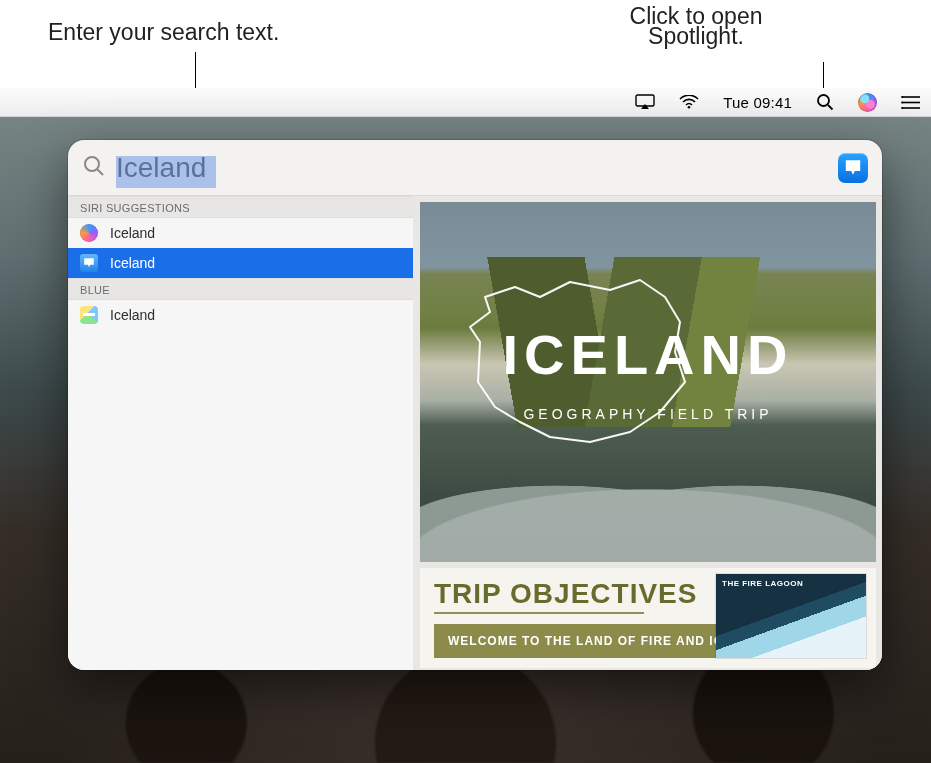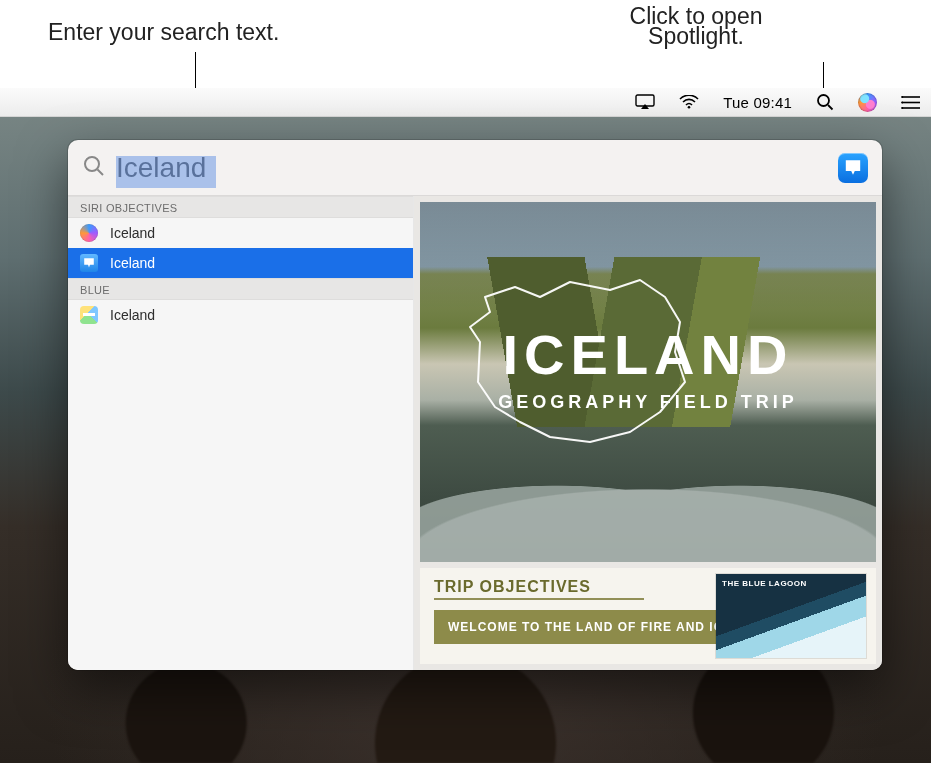--- a/index.html
+++ b/index.html
@@ -65,21 +65,21 @@
                 conic-gradient(#3a9bff, #9f5bff, #ff5fa8, #ff9838, #3a9bff);
     box-shadow: inset 0 0 2px rgba(0,0,0,0.5);
   }
 
   
   .spotlight {
     position: absolute;
     left: 68px; top: 140px;
     width: 814px; height: 530px;
     background: #f4f2f1;
-    border-radius: 10px;
+    border-radius: 16px;
     box-shadow: 0 20px 50px rgba(0,0,0,0.5), 0 0 0 1px rgba(0,0,0,0.15);
     overflow: hidden;
     display: flex;
     flex-direction: column;
   }
   .sp-search {
     height: 56px;
     display: flex;
     align-items: center;
     padding: 0 14px;
@@ -210,35 +210,35 @@
   }
   .slide1 .title {
     position:absolute; left:0; right:0; top:120px;
     text-align:center;
     font-size: 56px;
     font-weight: 700;
     letter-spacing: 6px;
     font-family: "Arial Black", Arial, sans-serif;
   }
   .slide1 .subtitle {
-    position:absolute; left:0; right:0; top:190px;
+    position:absolute; left:0; right:0; top:204px;
     text-align:center;
-    font-size: 18px;
+    font-size: 14px;
     letter-spacing: 4px;
-    font-weight: 700;
+    font-weight: 400;
   }
 
   .slide2 {
     flex: 1;
     background: #f6f4ee;
     position: relative;
     padding: 10px 14px;
   }
   .slide2 .obj-title {
-    font-size: 16px; font-weight: 800; color: #6a6a2d;
+    font-size: 28px; font-weight: 800; color: #6a6a2d;
     letter-spacing: 1px;
     font-family: "Arial Black", Arial, sans-serif;
   }
   .slide2 .underline { height:2px; background:#928f57; width: 210px; margin-top:2px; }
   .slide2 .welcome {
     margin-top: 10px;
     display:inline-block;
     background: #8d8b4a; color:#fff;
     font-size: 12px; font-weight:700; letter-spacing:1px;
     padding: 10px 14px;
@@ -326,21 +326,21 @@
     <div style="position:relative; flex:1;">
       <input type="text" value="Iceland" style="">
       <div class="sel-overlay" style="left:0px; top:4px; width:100px; height:32px;"></div>
     </div>
     <div class="app-badge"></div>
   </div>
 
   <div class="sp-body">
     <div class="sp-list">
 
-      <div class="sp-group-header">SIRI OBJECTIVES</div>
+      <div class="sp-group-header">SIRI SUGGESTIONS</div>
       <div class="sp-row">
         <span class="row-icon siri"></span>
         <span>Iceland</span>
       </div>
 
       <div class="sp-row selected">
         <span class="row-icon keynote"></span>
         <span>Iceland</span>
       </div>
 
@@ -360,18 +360,18 @@
         </svg>
         <div class="title">ICELAND</div>
         <div class="subtitle">GEOGRAPHY FIELD TRIP</div>
       </div>
 
       <div class="slide2">
         <div class="obj-title">TRIP OBJECTIVES</div>
         <div class="underline"></div>
         <div class="welcome">WELCOME TO THE LAND OF FIRE AND ICE</div>
         <div class="thumb">
-          <div class="cap">THE BLUE LAGOON</div>
+          <div class="cap">THE FIRE LAGOON</div>
         </div>
       </div>
     </div>
   </div>
 </div>
 
 </body></html>

